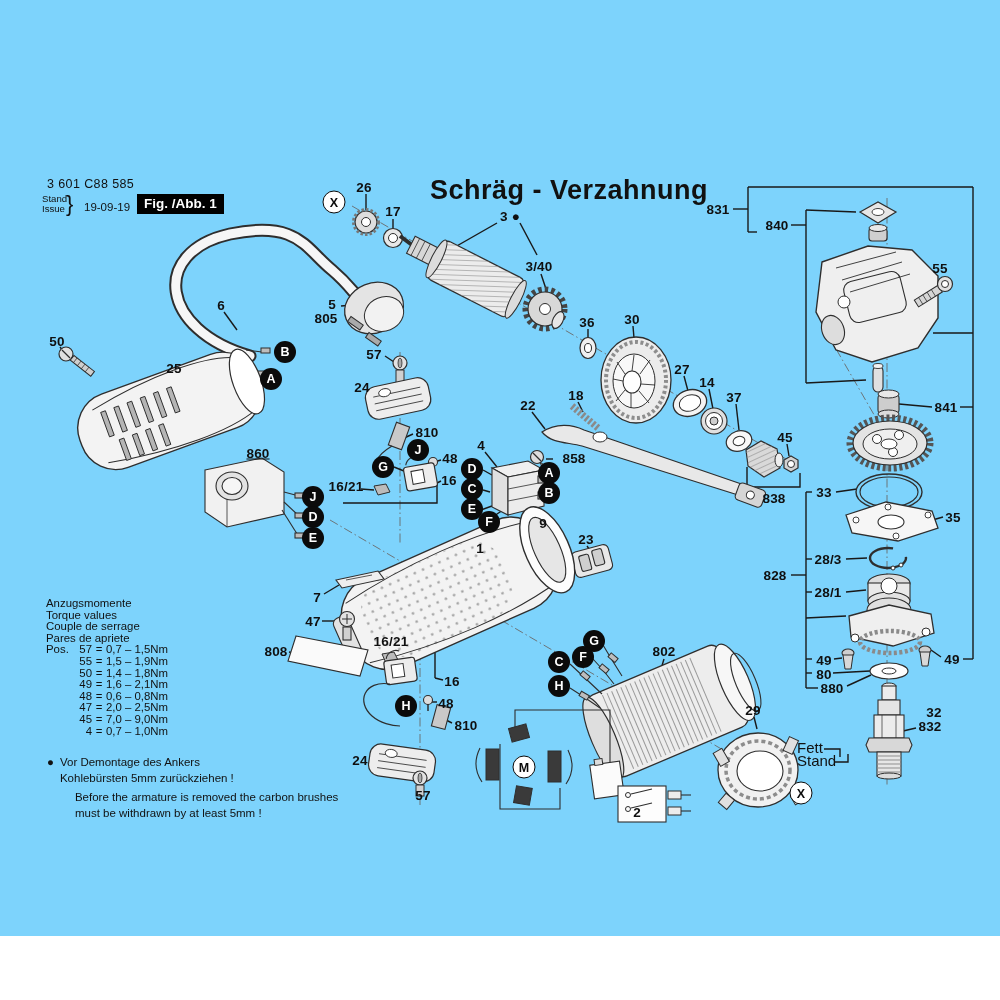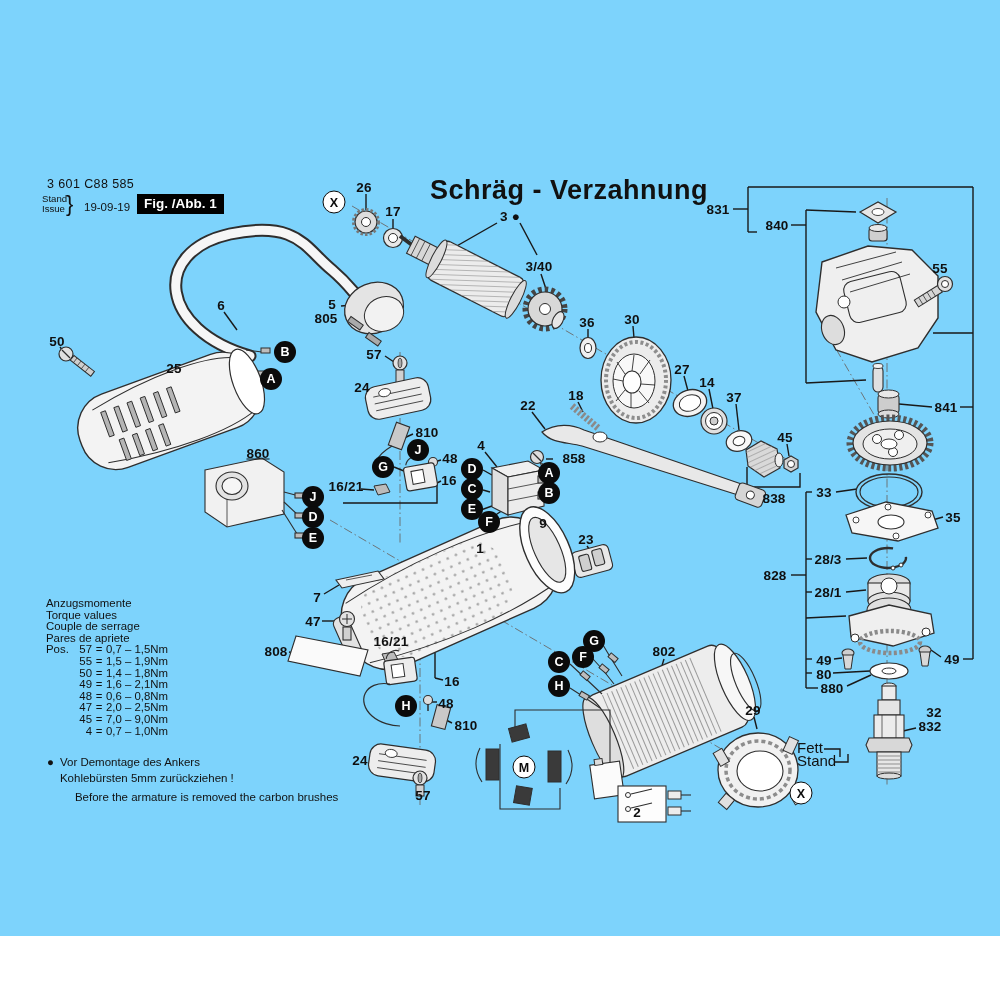--- a/index.html
+++ b/index.html
@@ -583,20 +583,21 @@
 </div>
 
 <div id="brush-note">
   <div class="row">
     <span>●</span>
     <span class="de-lines">
       <div>Vor Demontage des Ankers</div>
       <div>Kohlebürsten 5mm zurückziehen !</div>
       <div class="en">
         <div>Before the armature is removed the carbon brushes</div>
+        <div>must be withdrawn by at least 5mm !</div>
       </div>
     </span>
   </div>
 </div>
 
 
 <div id="grease-note">
   <div>Fett</div>
   <div>Stand</div>
 </div>

